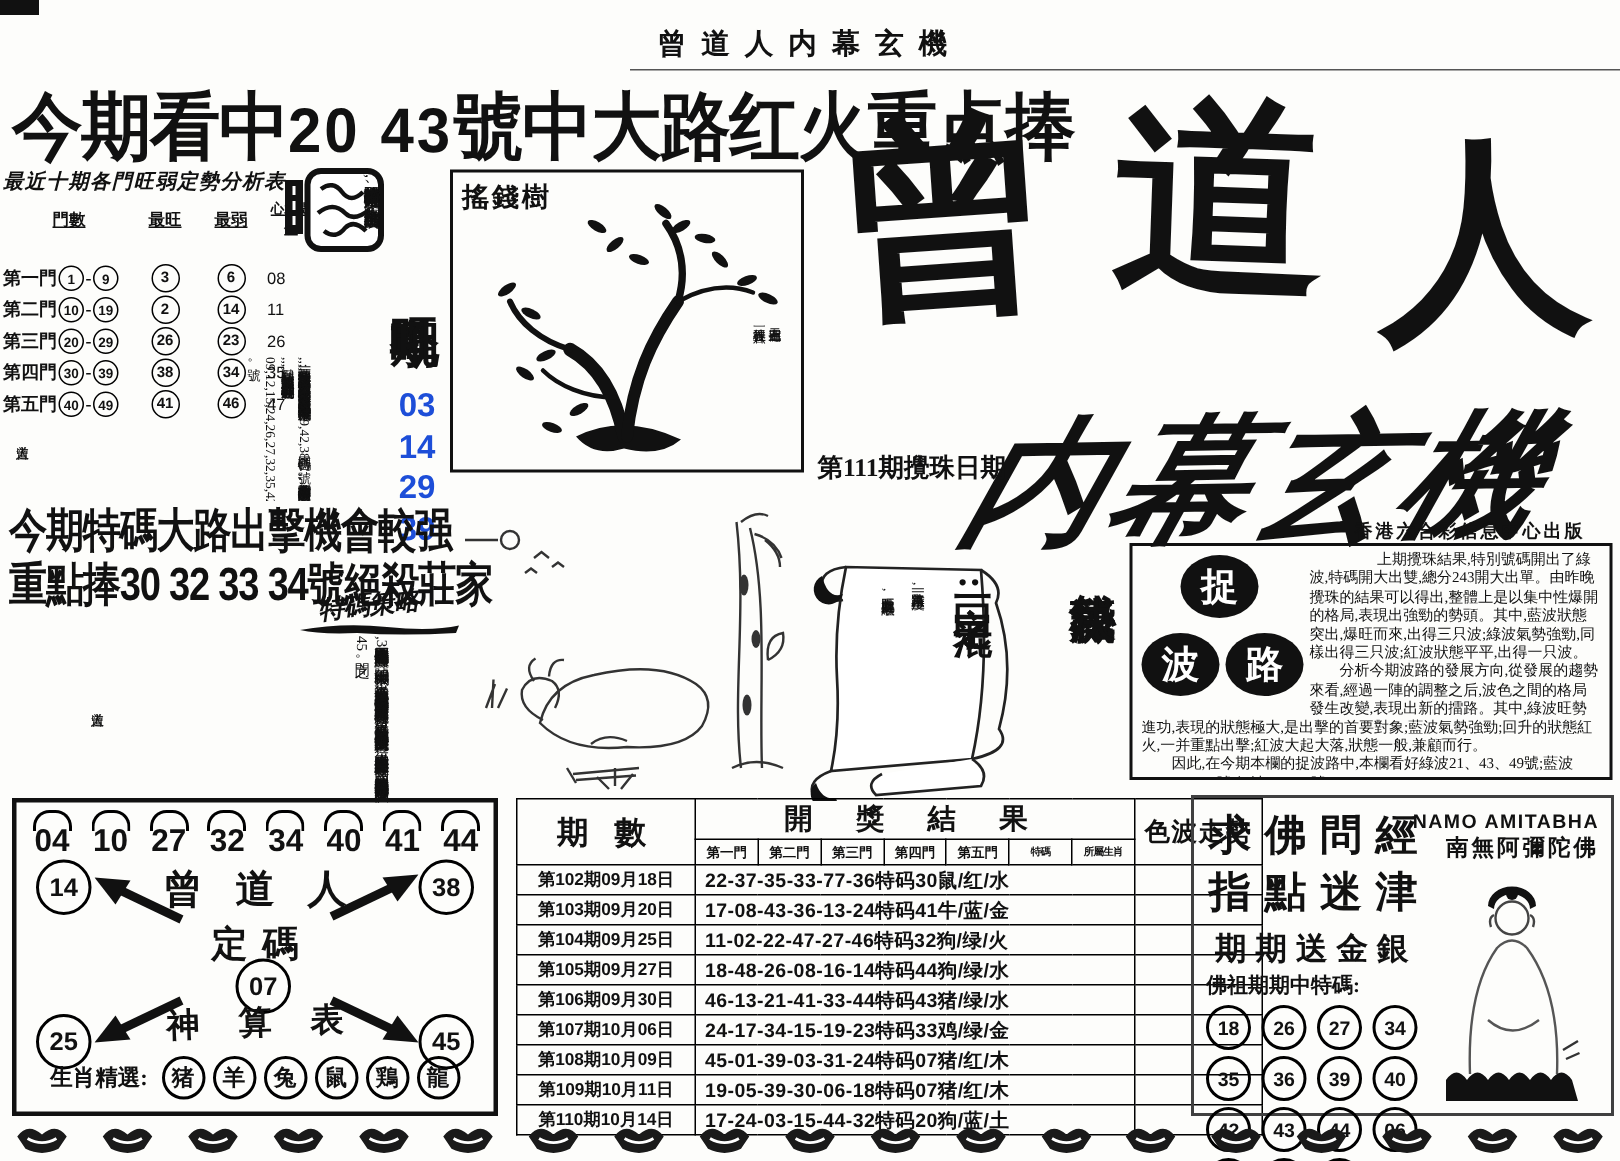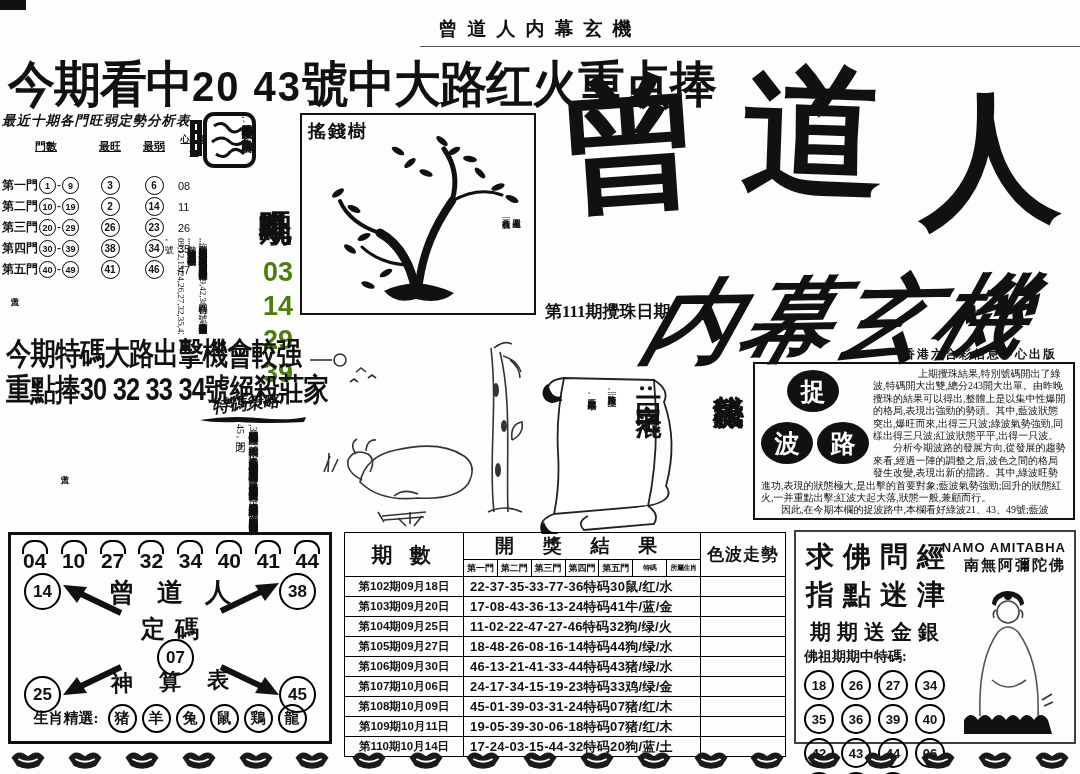--- a/index.html
+++ b/index.html
@@ -33,21 +33,21 @@
   .ltd.door{justify-content:flex-start;font-weight:700;white-space:nowrap;}
   .ltd.tip{font-family:"Liberation Sans",sans-serif;font-size:11px;justify-content:flex-start;}
   
   .vart{writing-mode:vertical-rl;overflow:hidden;line-height:1.35;}
   #lartStrip{top:116px;left:212px;width:42px;height:218px;font-size:11px;}
   #lartBody{top:238px;left:2px;width:206px;height:96px;font-size:9px;line-height:1.25;}
   #lartSig{top:290px;left:8px;font-size:9px;}
   
   #wang{top:116px;left:258px;width:40px;text-align:center;}
   #wangTitle{font-size:33px;font-weight:700;line-height:1.04;}
-  #wang .wn{display:block;font-size:27px;font-weight:400;color:#4d7c0f;font-family:"Liberation Sans",sans-serif;line-height:1.25;}
+  #wang .wn{display:block;font-size:22px;font-weight:400;color:#1d4ed8;font-family:"Liberation Sans",sans-serif;line-height:1.25;}
   
   #treeBox{top:113px;left:300px;width:232px;height:198px;border:2px solid #111;}
   #treeLabel{top:4px;left:6px;font-size:18px;font-weight:700;letter-spacing:2px;}
   #treePoem{right:12px;bottom:14px;font-size:8.5px;line-height:1.2;height:86px;}
   
   .mchar{font-size:142px;font-weight:600;line-height:1;}
   #m1{top:72px;left:560px;transform:rotate(-4deg);}
   #m2{top:62px;left:742px;transform:rotate(2deg);}
   #m3{top:88px;left:918px;transform:rotate(-2deg);}
   #mSub{top:258px;left:648px;font-size:92px;font-weight:900;font-style:italic;letter-spacing:4px;
@@ -88,21 +88,21 @@
   #cTL{top:38px;left:13px;} #cTR{top:38px;right:13px;}
   #cBL{bottom:28px;left:13px;} #cBR{bottom:28px;right:13px;}
   #chartName{position:absolute;top:40px;left:0;width:100%;text-align:center;font-size:26px;font-weight:700;letter-spacing:22px;text-indent:22px;}
   #chartLine2{position:absolute;top:78px;left:0;width:100%;text-align:center;font-size:24px;font-weight:700;letter-spacing:10px;text-indent:10px;}
   #chartC07{position:absolute;top:104px;left:146px;}
   #chartLine3{position:absolute;top:132px;left:0;width:100%;text-align:center;font-size:22px;font-weight:700;letter-spacing:26px;text-indent:26px;transform:rotate(-2deg);}
   #zodiacRow{position:absolute;bottom:8px;left:0;width:100%;display:flex;align-items:center;justify-content:center;gap:5px;margin-top:48px;}
   #zodiacLabel{font-size:15px;font-weight:700;margin-right:4px;}
   .arrow{position:absolute;}
   
-  #rtable{top:532px;left:344px;width:442px;border-collapse:collapse;table-layout:fixed;}
+  #rtable{top:532px;left:344px;width:498px;border-collapse:collapse;table-layout:fixed;}
   #rtable th,#rtable td{border:1.6px solid #000;padding:0;}
   #rtable .hPeriod{width:118px;font-size:21px;letter-spacing:6px;}
   #rtable .hResult{font-size:19px;letter-spacing:12px;height:21px;}
   #rtable .hColor{width:84px;font-size:17px;letter-spacing:1px;}
   #rtable .sub{font-size:9px;height:16px;font-weight:700;}
   #rtable .sub.tiny{font-size:7px;letter-spacing:-0.5px;}
   #rtable td.per{font-size:11.5px;text-align:center;height:19px;font-weight:600;font-family:"Liberation Sans",sans-serif;white-space:nowrap;}
   #rtable td.res{font-size:13px;font-weight:700;font-family:"Liberation Sans",sans-serif;padding-left:6px;white-space:nowrap;letter-spacing:0.3px;}
   
   #buddhaBox{top:530px;left:794px;width:282px;height:214px;border:2px solid #404040;box-sizing:border-box;}

